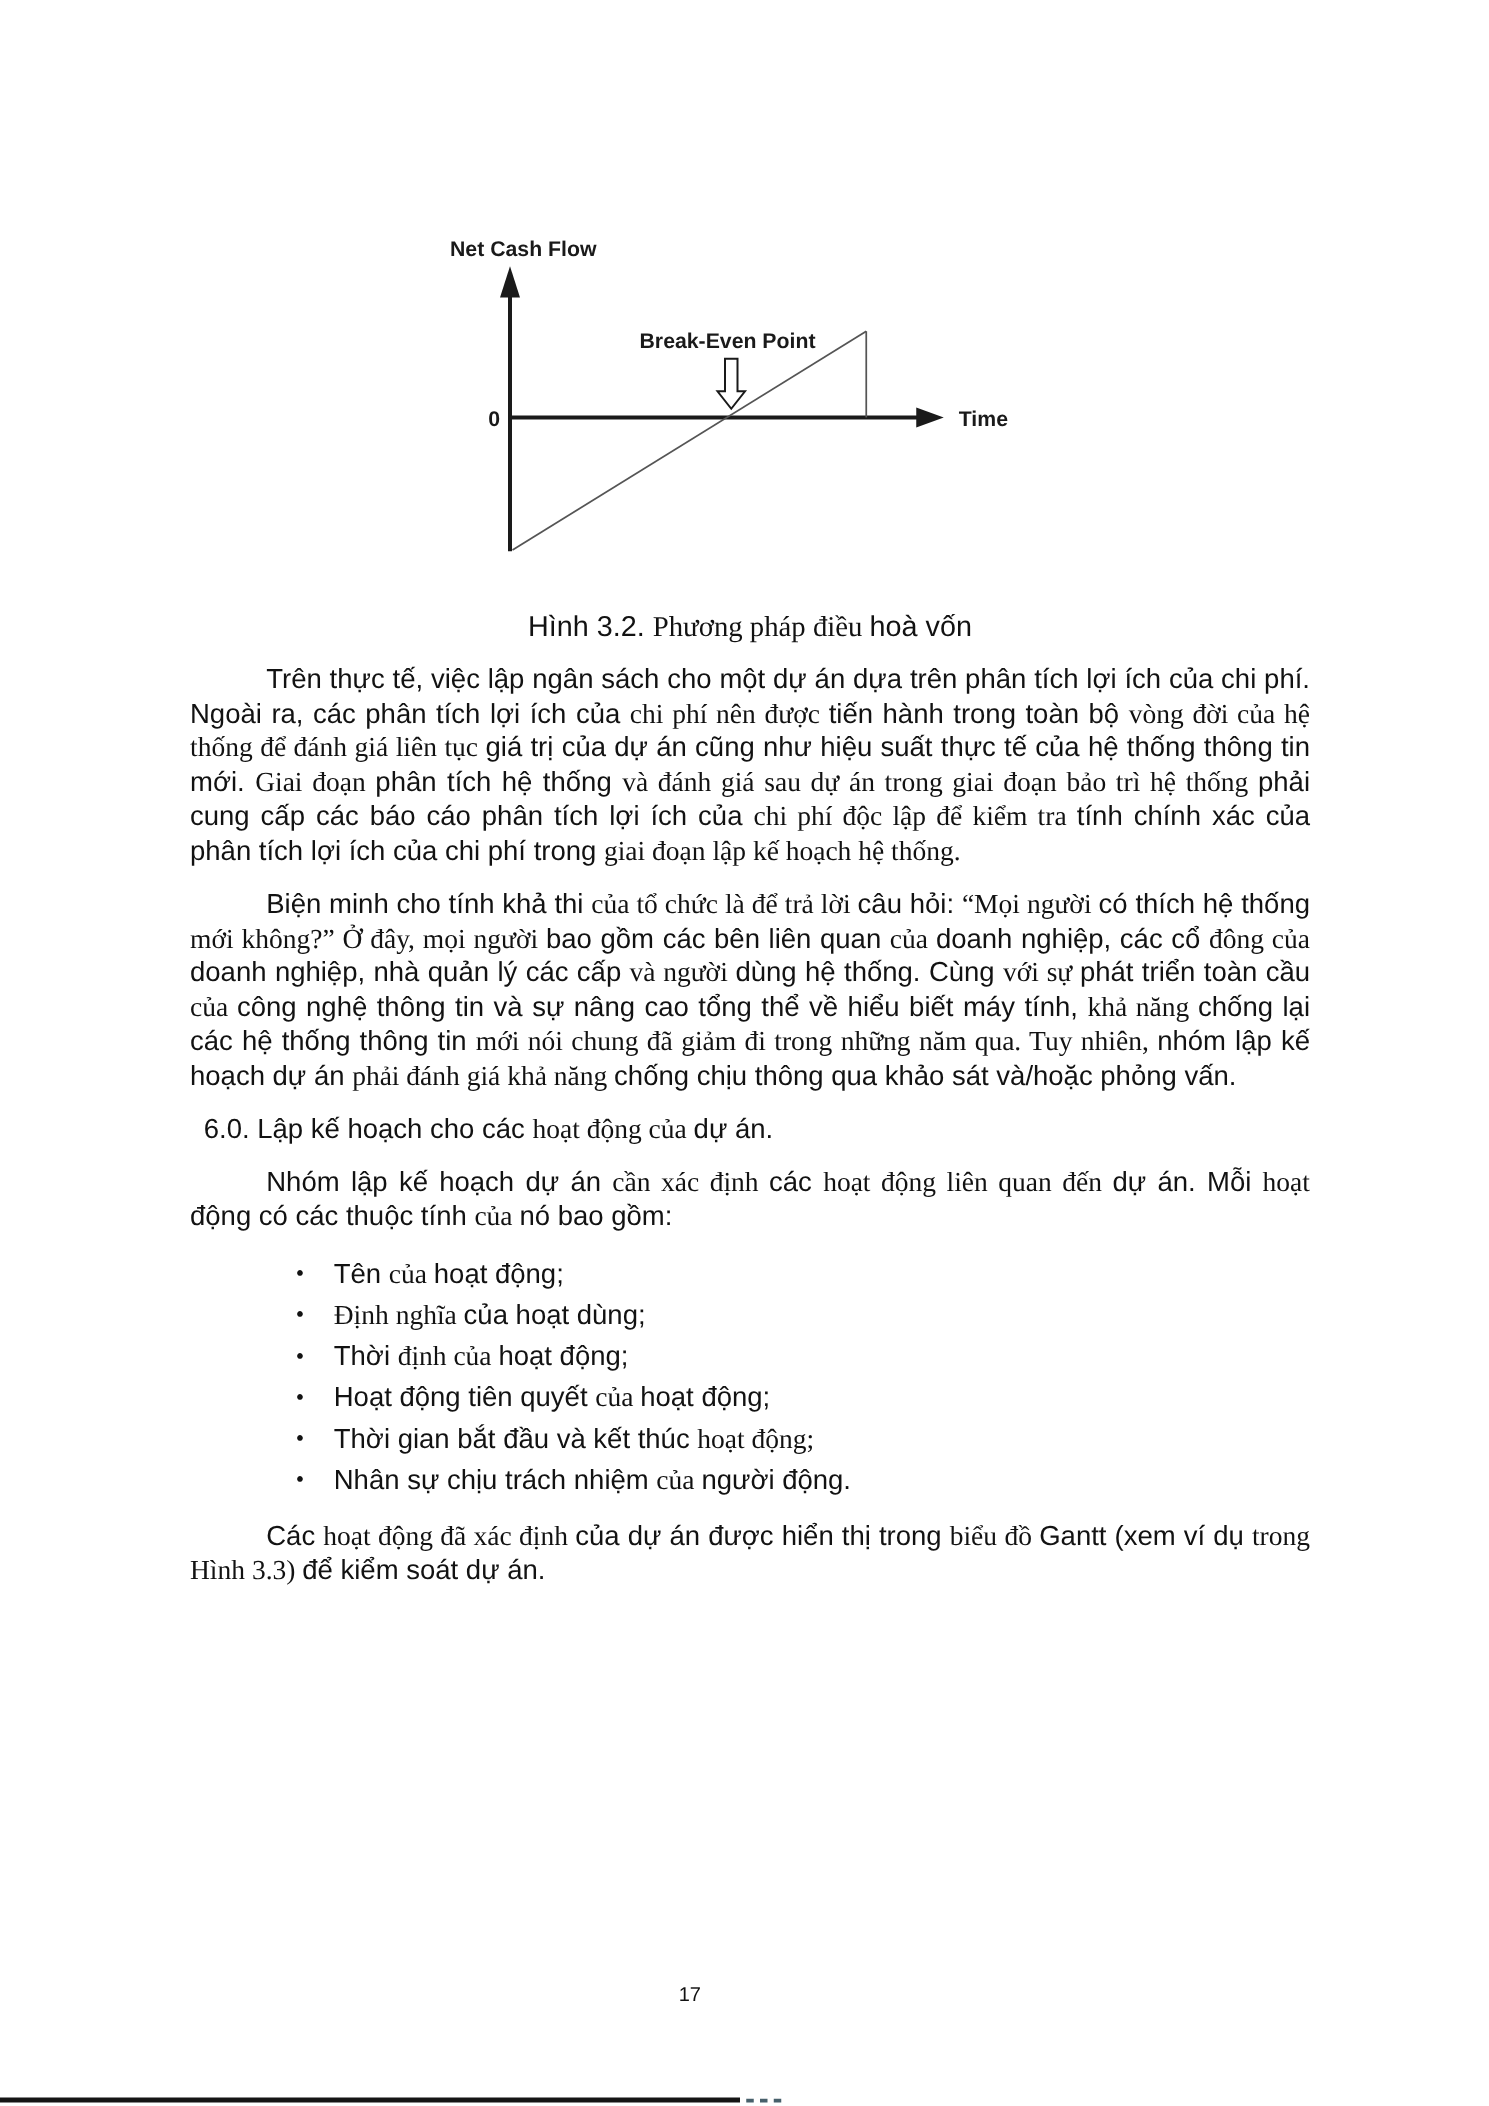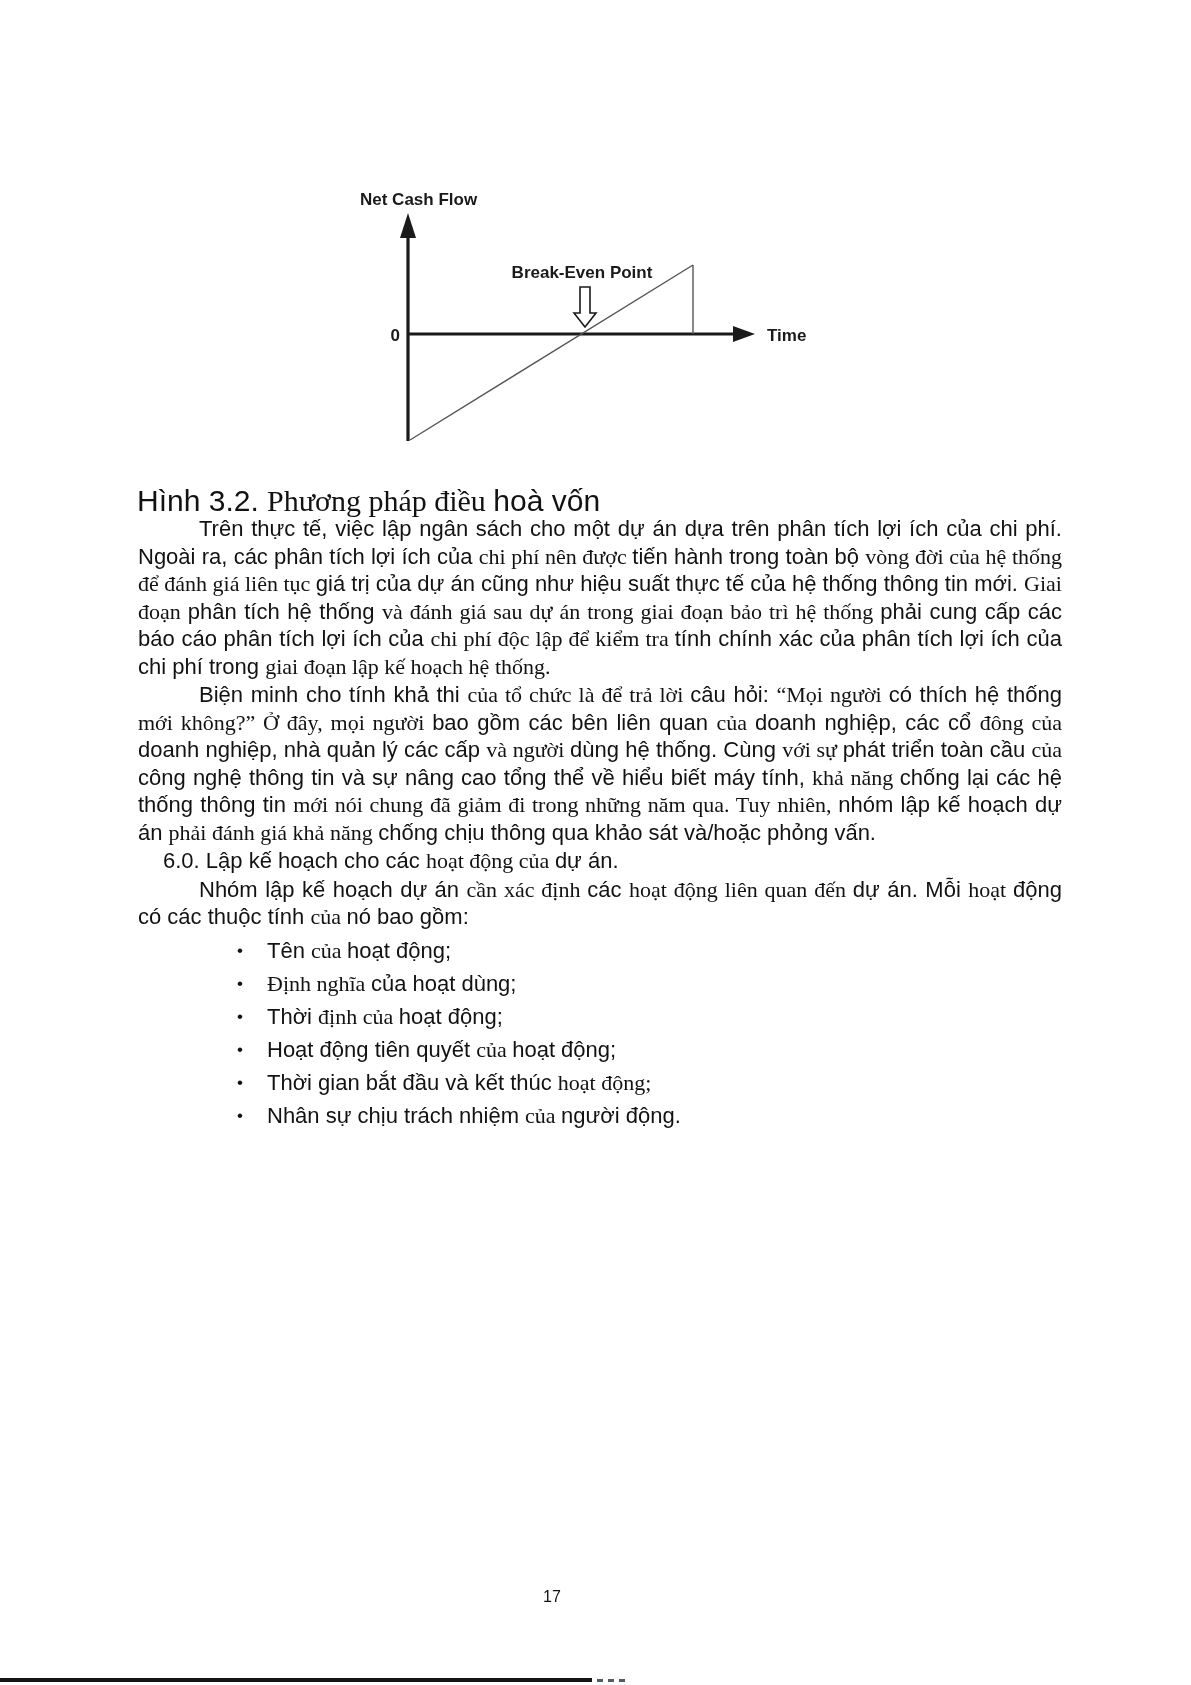--- a/index.html
+++ b/index.html
@@ -1,23 +1,23 @@
 <!DOCTYPE html>
 <html><head>
 <meta charset="utf-8">
 <style>
   html,body{margin:0;padding:0}
   body{width:1191px;height:1685px;background:#ffffff;position:relative;
        font-family:"Liberation Sans",sans-serif;color:#121212;overflow:hidden}
   .page{position:absolute;left:0;top:0;width:1191px;height:1685px;background:#fff}
   .chart-wrap{position:absolute;left:330px;top:165px;width:500px;height:290px}
-  .figure-caption{position:absolute;top:487px;left:137px;width:926px;text-align:left;
-                  font-size:30px;line-height:28px}
+  .figure-caption{position:absolute;top:487px;left:137px;width:926px;text-align:center;
+                  font-size:23px;line-height:28px}
   .doc-body{position:absolute;top:514px;left:137px;width:926px;font-size:22px;line-height:27.5px}
-  .paragraph{text-align:justify;text-indent:61px;margin:1px}
+  .paragraph{text-align:justify;text-indent:61px;margin:15px}
   .heading{margin:0}
   .indent-lg{text-indent:61px}
   .indent-sm{text-indent:26px}
   .seg-sans{font-family:"Liberation Sans",sans-serif}
   .seg-serif{font-family:"Liberation Serif","DejaVu Serif",serif}
   ul.bullets{margin:3px 0;padding:0;list-style:none}
   ul.bullets li{height:33px;line-height:33px;padding-left:130px;position:relative}
   .dot{position:absolute;left:100px;top:0;font-size:17px}
   .page-number{position:absolute;left:543px;top:1588px;font-size:16px}
   .bottom-bar{position:absolute;left:0;top:1678px;width:592px;height:4px;background:#151515}
@@ -58,20 +58,21 @@
       <div class="heading indent-sm"><span class="seg-sans">6.0. Lập kế hoạch cho các </span><span class="seg-serif">hoạt động của </span><span class="seg-sans">dự án.</span></div>
       <div class="paragraph"><span class="seg-sans">Nhóm lập kế hoạch dự án </span><span class="seg-serif">cần xác định </span><span class="seg-sans">các </span><span class="seg-serif">hoạt động liên quan đến </span><span class="seg-sans">dự án. Mỗi </span><span class="seg-serif">hoạt </span><span class="seg-sans">động có các thuộc tính </span><span class="seg-serif">của </span><span class="seg-sans">nó bao gồm:</span></div>
       <ul class="bullets">
         <li><span class="dot">•</span><span class="seg-sans">Tên </span><span class="seg-serif">của </span><span class="seg-sans">hoạt động;</span></li>
         <li><span class="dot">•</span><span class="seg-serif">Định nghĩa </span><span class="seg-sans">của hoạt dùng;</span></li>
         <li><span class="dot">•</span><span class="seg-sans">Thời </span><span class="seg-serif">định của </span><span class="seg-sans">hoạt động;</span></li>
         <li><span class="dot">•</span><span class="seg-sans">Hoạt động tiên quyết </span><span class="seg-serif">của </span><span class="seg-sans">hoạt động;</span></li>
         <li><span class="dot">•</span><span class="seg-sans">Thời gian bắt đầu và kết thúc </span><span class="seg-serif">hoạt động;</span></li>
         <li><span class="dot">•</span><span class="seg-sans">Nhân sự chịu trách nhiệm </span><span class="seg-serif">của </span><span class="seg-sans">người động.</span></li>
       </ul>
+      <div class="paragraph"><span class="seg-sans">Các </span><span class="seg-serif">hoạt động đã xác định </span><span class="seg-sans">của dự án được hiển thị trong </span><span class="seg-serif">biểu đồ </span><span class="seg-sans">Gantt (xem ví dụ </span><span class="seg-serif">trong Hình 3.3) </span><span class="seg-sans">để kiểm soát dự án.</span></div>
     </div>
 
   <div class="page-number">17</div>
 
   <div class="bottom-bar"></div>
   <div class="edge-mark" style="left:597px"></div>
   <div class="edge-mark" style="left:608px"></div>
   <div class="edge-mark" style="left:619px"></div>
 
 </div>

